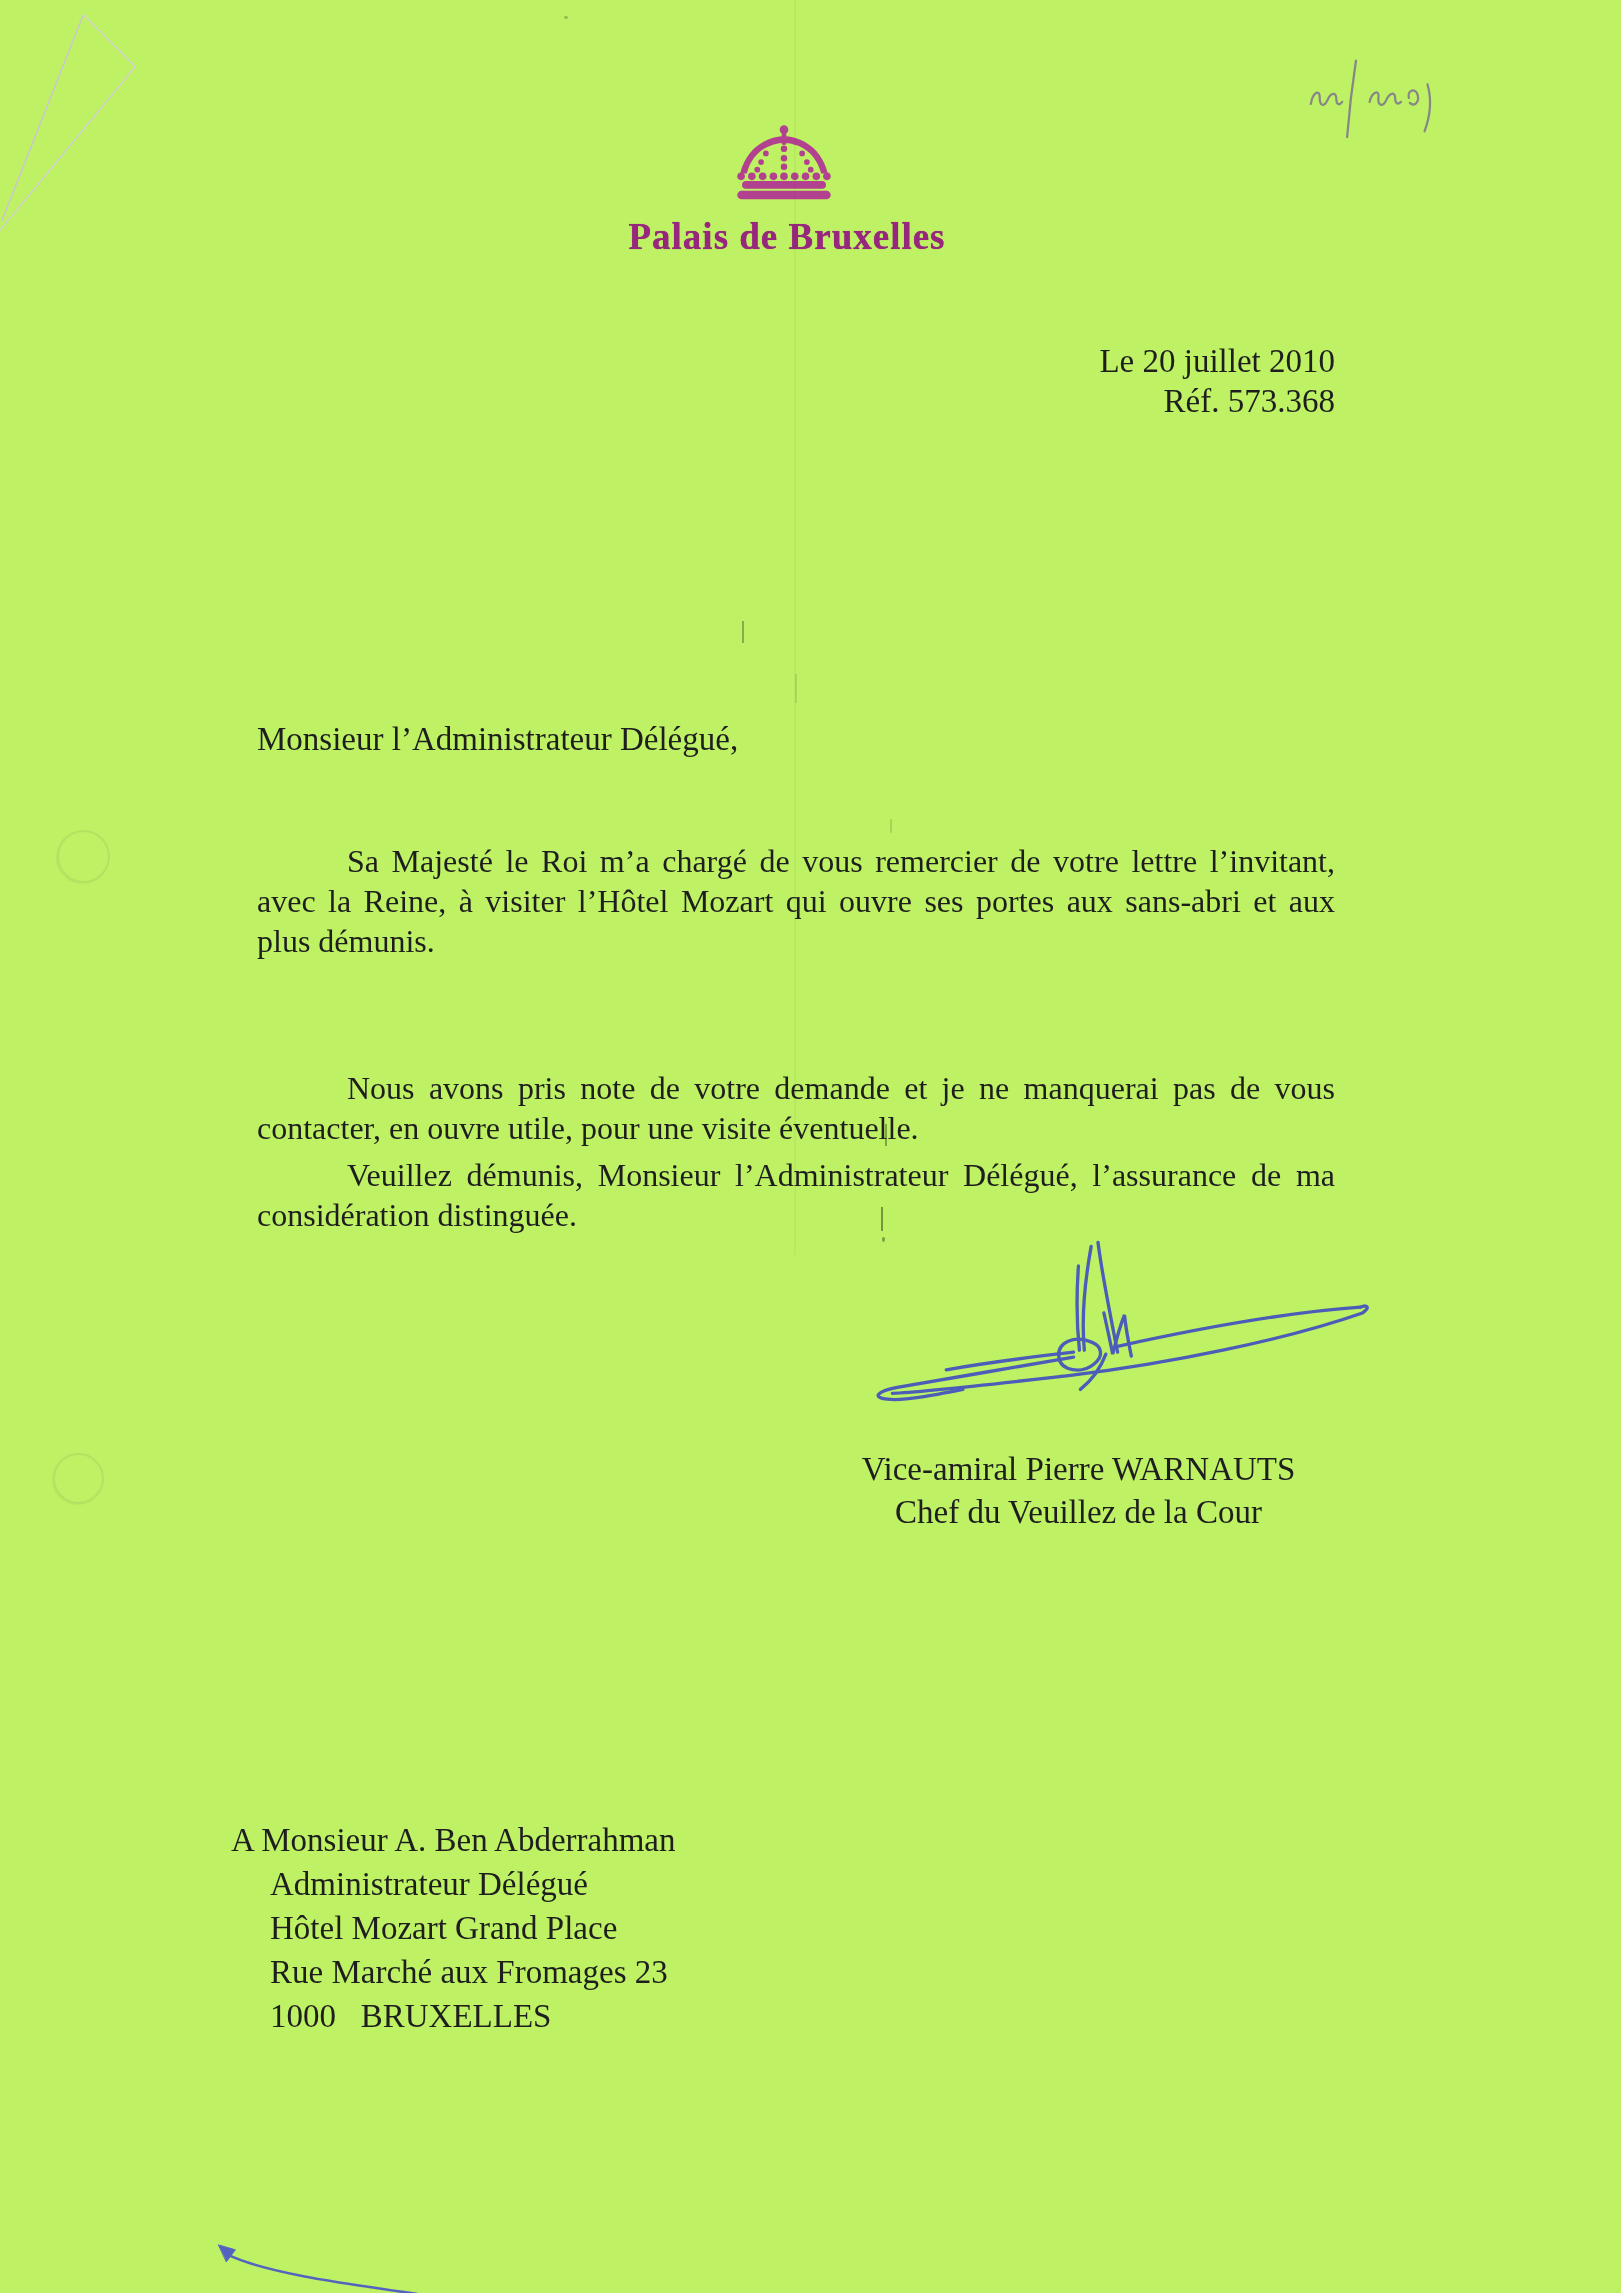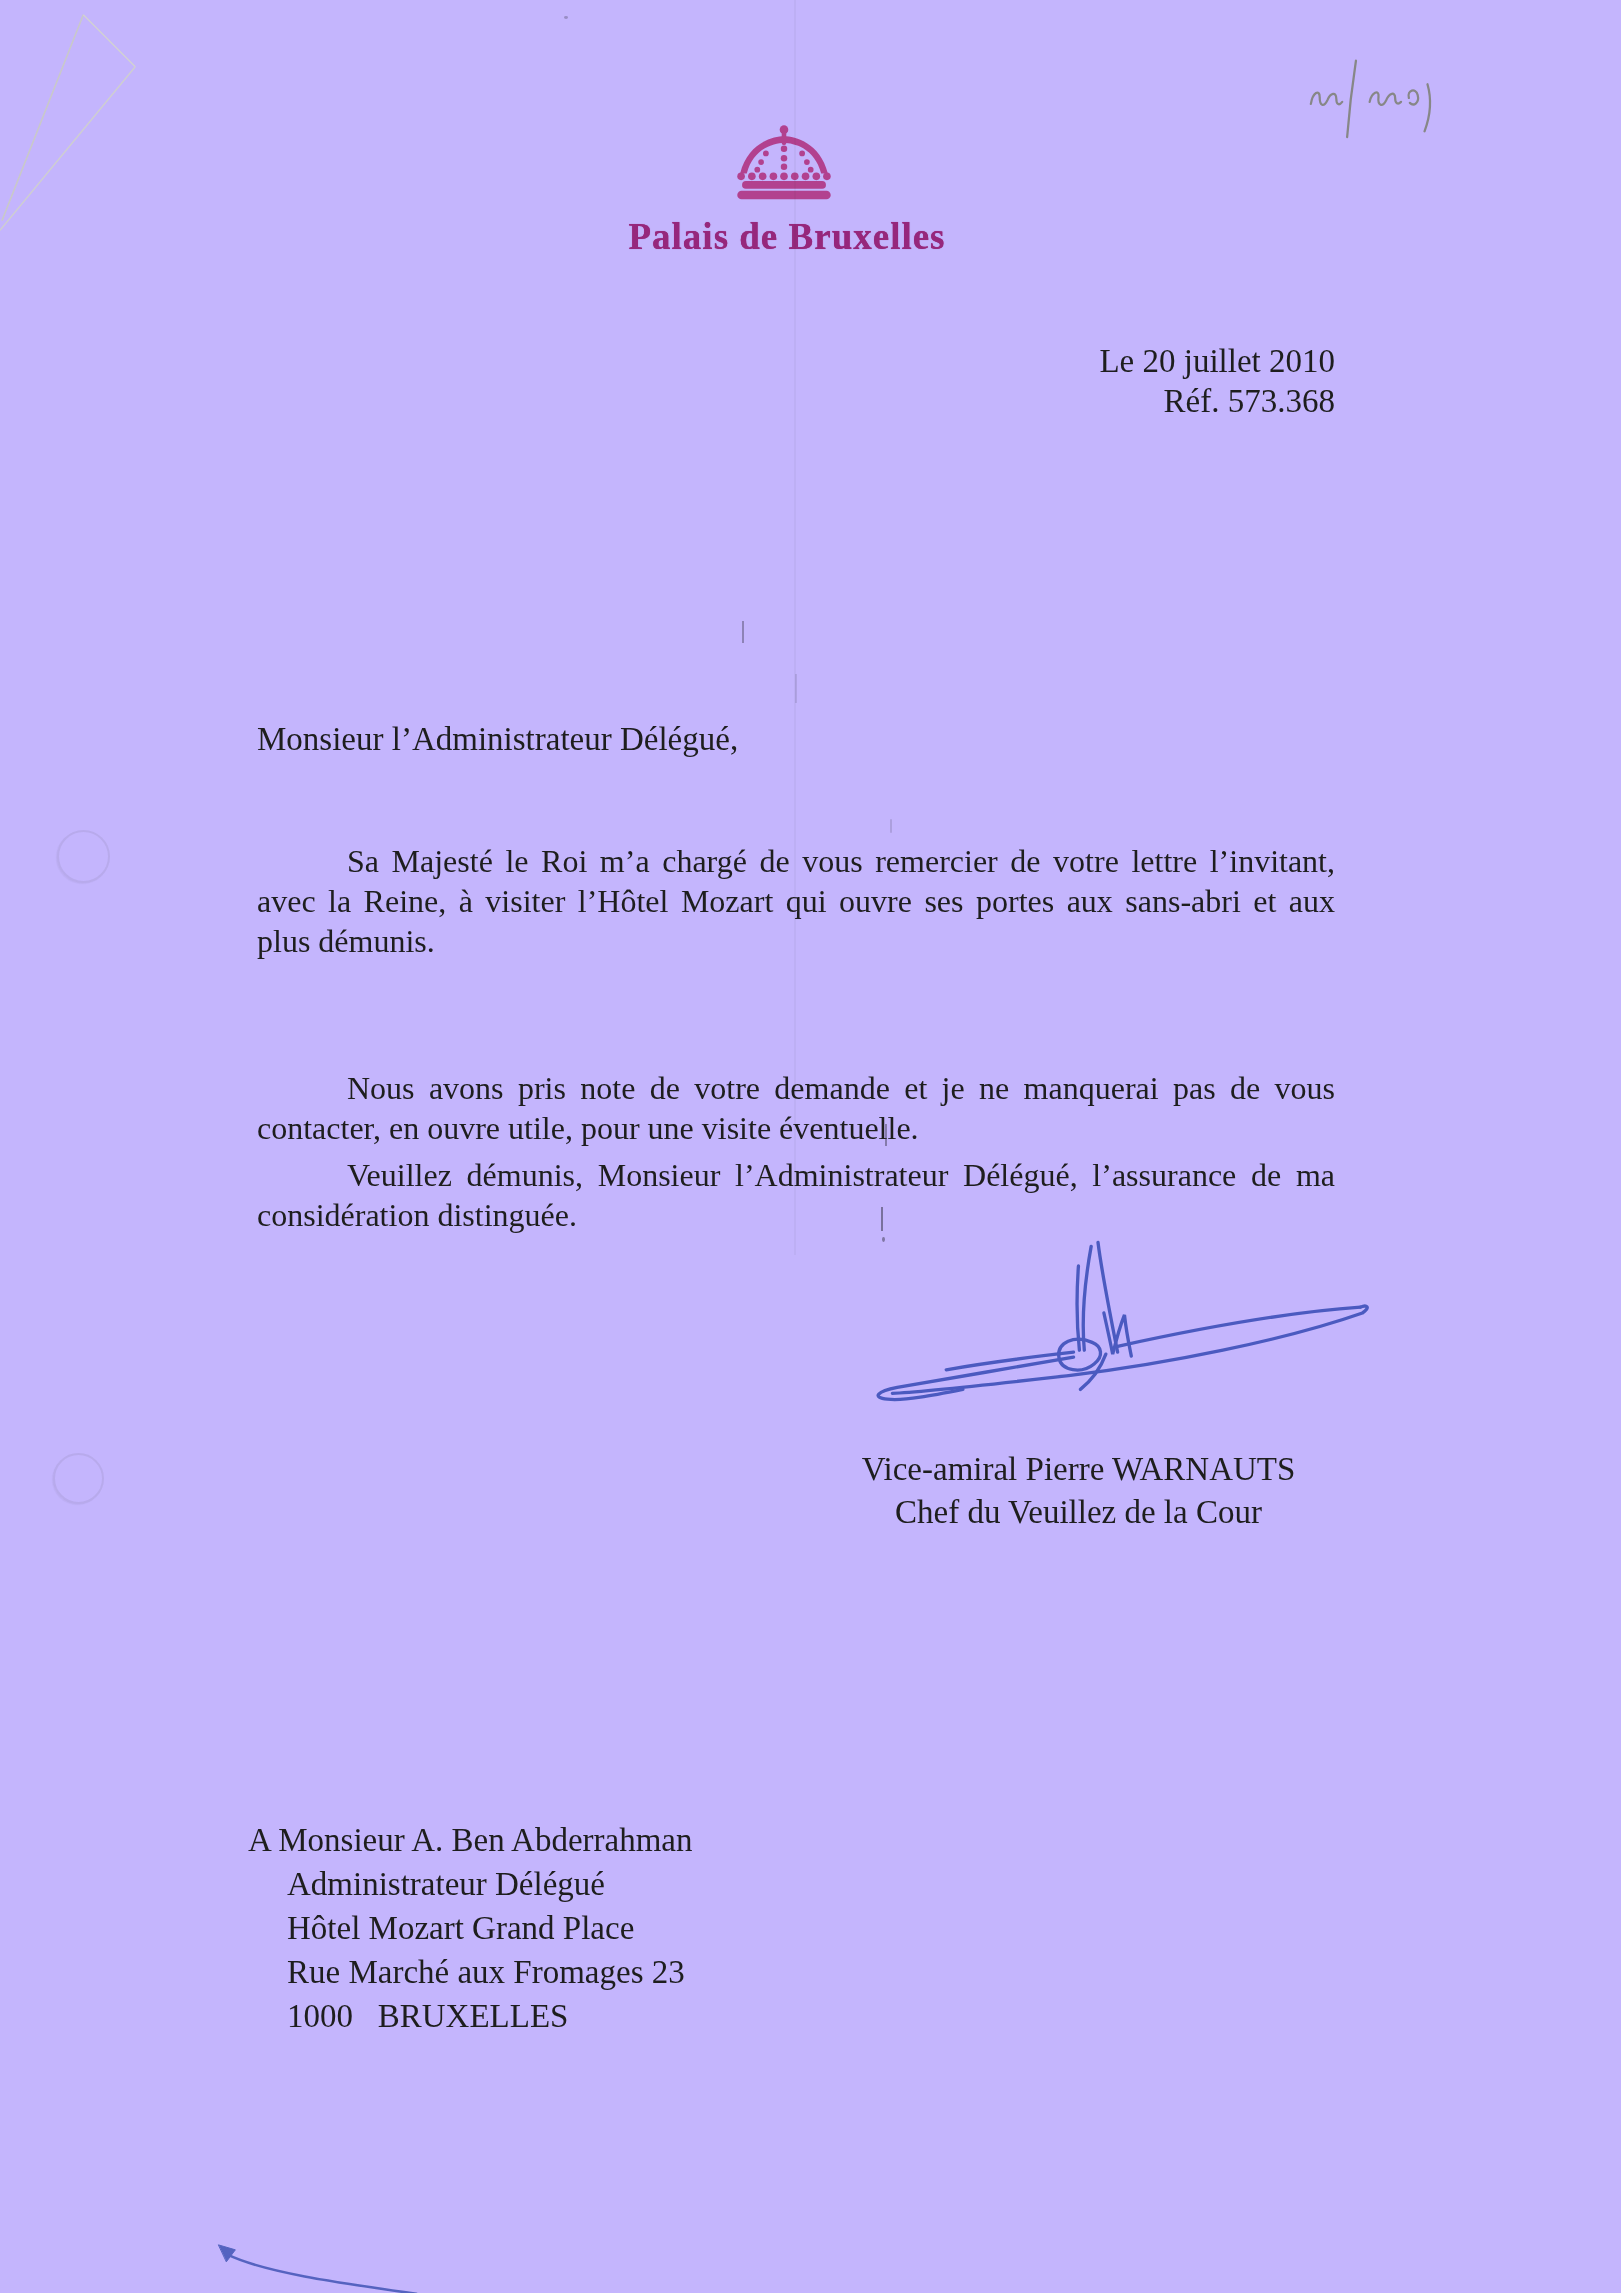--- a/index.html
+++ b/index.html
@@ -1,19 +1,19 @@
 <!DOCTYPE html>
 <html><head>
 <meta charset="utf-8">
 <style>
   html,body{margin:0;padding:0;background:#e8e8e8;}
   .page{
     position:relative;
     width:1621px;height:2294px;
-    background:#c4b5fd;
+    background:#bef264;
     overflow:hidden;
     font-family:"Liberation Serif", serif;
     color:#1e1e1e;
     margin:0 auto;
   }
   
   .letterhead-name{
     position:absolute;left:542px;top:215px;width:490px;
     text-align:center;
     font-size:37px;font-weight:700;
@@ -35,21 +35,21 @@
   .para .bline.first{text-indent:90px;}
   .para .bline.last{text-align-last:left;}
   .p1{top:841px;} .p2{top:1068px;} .p3{top:1155px;}
   
   .signature-wrap{position:absolute;left:863px;top:1215px;width:519px;height:196px;}
   .signer-block{
     position:absolute;left:755px;top:1448px;width:647px;
     text-align:center;font-size:33px;line-height:43px;
   }
   
-  .recipient{position:absolute;left:248px;top:1818px;font-size:33px;line-height:44px;}
+  .recipient{position:absolute;left:231px;top:1818px;font-size:33px;line-height:44px;}
   .recipient .rline{white-space:pre;}
   .recipient .rline + .rline{padding-left:39px;}
   
   .crease-v{position:absolute;left:794px;top:0;width:2px;height:1255px;background:rgba(40,40,40,0.045);}
   .tick{position:absolute;width:2px;background:rgba(0,0,0,0.32);}
   .tick.t1{left:742px;top:621px;height:21.6px;background:rgba(0,0,0,0.28);}
   .tick.t2{left:795px;top:674px;height:29px;background:rgba(0,0,0,0.10);}
   .tick.t3{left:885px;top:1124px;height:21.6px;}
   .tick.t4{left:881px;top:1207px;height:23.5px;background:rgba(0,0,0,0.38);}
   .dot-spec{position:absolute;background:rgba(0,0,0,0.22);border-radius:50%;}

